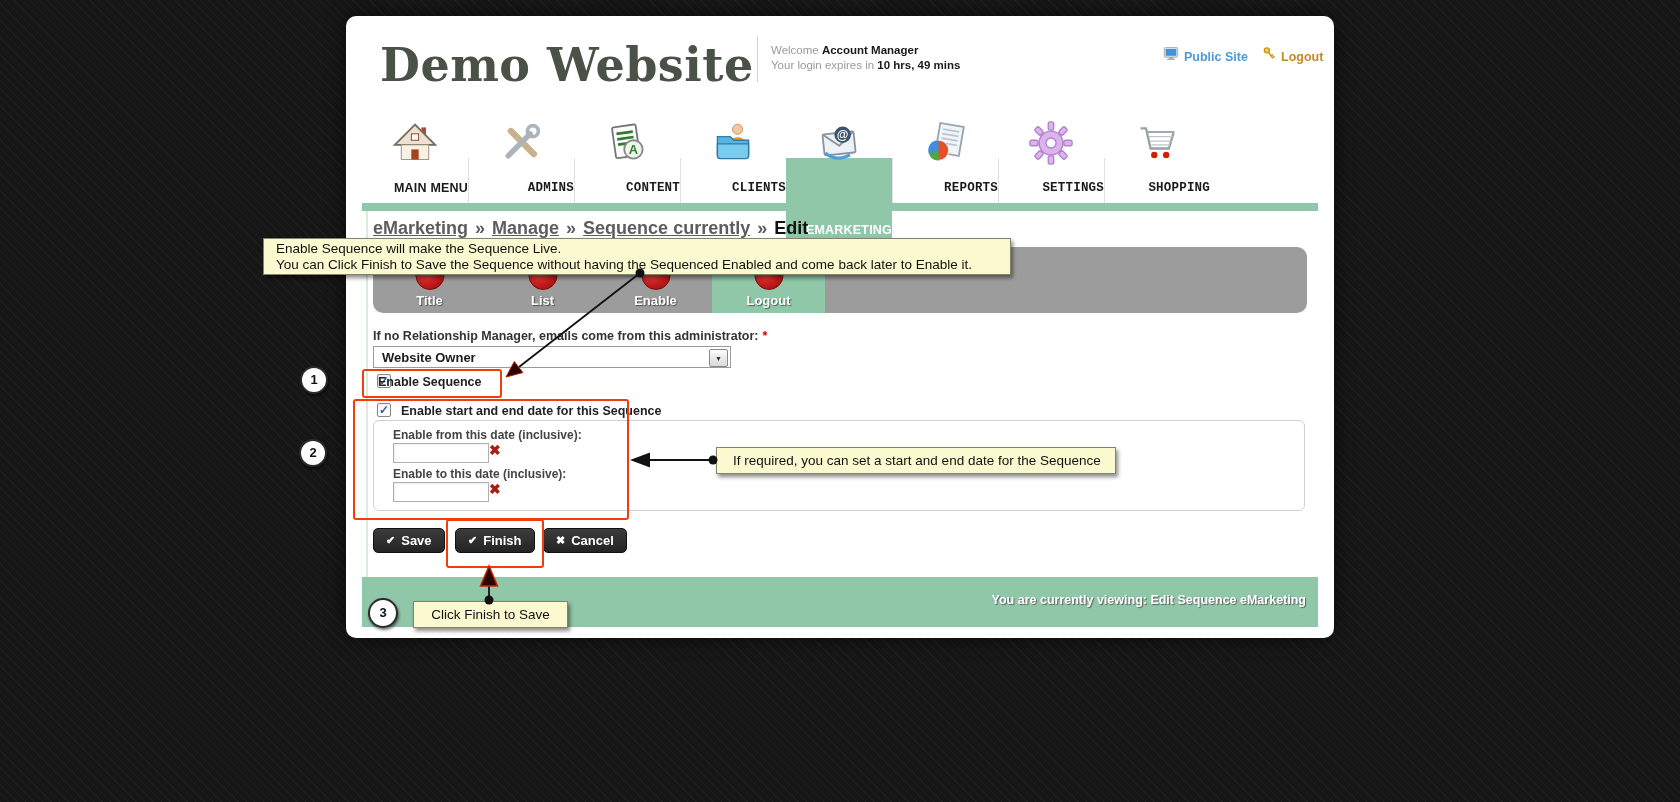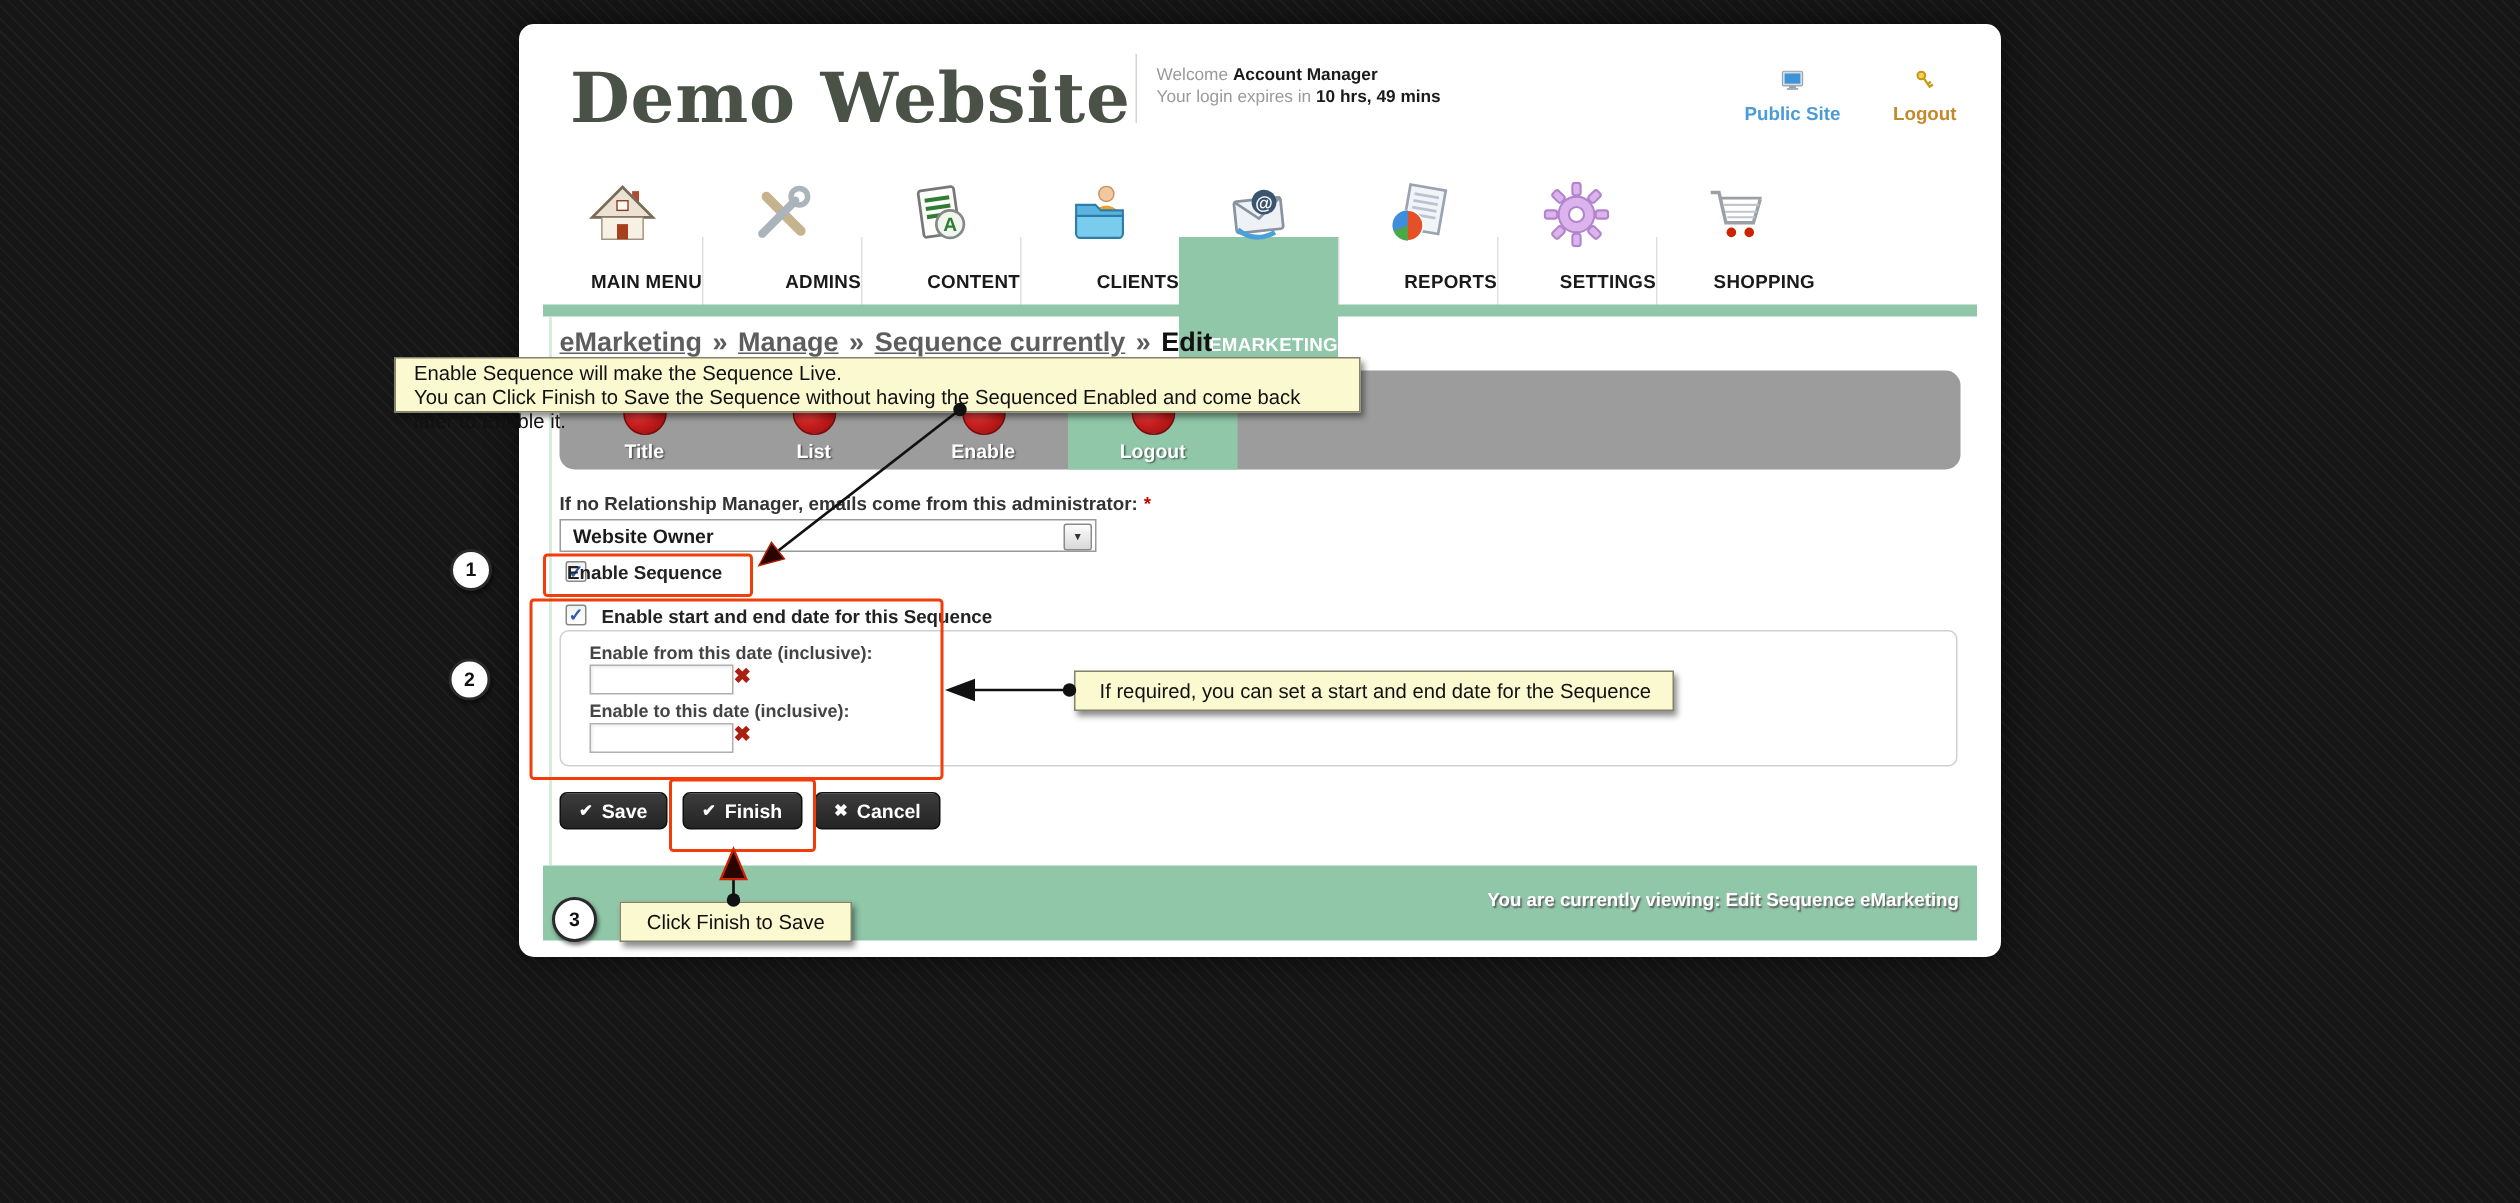--- a/index.html
+++ b/index.html
@@ -8,29 +8,29 @@
     background-color:#161616;
     background-image:repeating-linear-gradient(45deg, rgba(255,255,255,0.04) 0 1px, transparent 1px 6px);}
   .card{position:absolute;left:346px;top:16px;width:988px;height:622px;background:#fff;
     border-radius:10px;box-shadow:0 0 20px rgba(0,0,0,0.6);}
   
   .logo{position:absolute;left:380px;top:38px;font-family:"DejaVu Serif",serif;font-weight:bold;
     font-size:46px;color:#4a5146;letter-spacing:0.5px;}
   .hdr-divider{position:absolute;left:757px;top:36px;width:1px;height:46px;background:#d4d4d4;}
   .welcome{position:absolute;left:771px;top:43px;font-size:11.5px;line-height:15px;color:#9a9a9a;}
   .welcome b{color:#1a1a1a;}
-  .hdr-link{position:absolute;top:46px;display:flex;align-items:center;gap:5px;font-size:12.5px;
-    font-weight:bold;cursor:pointer;flex-direction:column;}
+  .hdr-link{position:absolute;top:46px;display:flex;align-items:flex-end;gap:5px;font-size:12.5px;
+    font-weight:bold;cursor:pointer;}
   .public-site{left:1163px;color:#4a9cd8;}
   .logout{left:1262px;color:#c28a2a;}
   
   .tab{position:absolute;top:123px;width:106px;height:80px;cursor:pointer;}
   .tab-box{position:absolute;left:0;top:35px;width:106px;height:46px;box-sizing:border-box;
     display:flex;align-items:flex-end;justify-content:flex-end;padding-bottom:9px;}
-  .tab.sep .tab-box{border-left:1px solid #e0e0e0;}
+  .tab.sep .tab-box{border-left:1px solid #e0e0e0;font-family:Liberation Mono, monospace;}
   .tab.active .tab-box{background:#8fc7a8;height:88px;border-left:none;}
   .tab-label{font-size:12.5px;font-weight:bold;color:#1a1a1a;letter-spacing:0.2px;white-space:nowrap;}
   .tab.active .tab-label{color:#fff;}
   .tab-icon{position:absolute;top:-2px;left:50%;transform:translateX(-50%);z-index:2;}
   .greenbar{position:absolute;left:362px;top:203px;width:956px;height:8px;background:#8fc7a8;}
   .left-hairline{position:absolute;left:366px;top:211px;width:2px;height:366px;background:#d9ecde;}
   
   .breadcrumb{position:absolute;left:373px;top:218px;font-size:18px;font-weight:bold;color:#5d5d5d;white-space:nowrap;}
   .breadcrumb a{color:#5d5d5d;text-decoration:underline;cursor:pointer;}
   .crumb-sep{margin:0 7px;text-decoration:none;}
@@ -68,21 +68,21 @@
     background:linear-gradient(#3c3c3c,#242424);border:1px solid #111;border-radius:5px;color:#fff;
     font-weight:bold;font-size:13px;cursor:pointer;box-sizing:border-box;}
   .btn .bicon{font-size:11px;}
   
   .footer-bar{position:absolute;left:362px;top:577px;width:956px;height:50px;background:#8fc7a8;}
   .footer-text{position:absolute;right:12px;top:16px;font-size:12.5px;font-weight:bold;color:#fff;
     text-shadow:1px 1px 1px #5f5f5f;}
   
   .tooltip{position:absolute;background:#fbf9d0;border:1px solid #83836b;box-shadow:2px 3px 4px rgba(0,0,0,0.45);
     color:#111;z-index:30;box-sizing:border-box;}
-  .tt-enable{left:263px;top:238px;width:644px;height:37px;font-size:13.5px;line-height:16px;padding:2px 12px;}
+  .tt-enable{left:263px;top:238px;width:748px;height:37px;font-size:13.5px;line-height:16px;padding:2px 12px;}
   .tt-dates{left:716px;top:447px;width:400px;height:27px;font-size:13.5px;line-height:25px;padding:0 0 0 16px;}
   .tt-finish{left:413px;top:601px;width:155px;height:27px;font-size:13.5px;line-height:25px;
     text-align:center;font-weight:normal;}
   .redbox{position:absolute;border:2px solid #f23c0a;border-radius:3px;z-index:25;pointer-events:none;}
   .rb1{left:362px;top:369px;width:136px;height:25px;}
   .rb2{left:353px;top:399px;width:272px;height:117px;}
   .rb3{left:446px;top:519px;width:94px;height:45px;}
   .callout{position:absolute;width:28px;height:28px;box-sizing:border-box;border-radius:50%;background:#fff;
     border:2px solid #2a2a2a;color:#111;font-weight:bold;font-size:13px;text-align:center;line-height:24px;
     z-index:26;box-shadow:1px 2px 3px rgba(0,0,0,0.55);}

